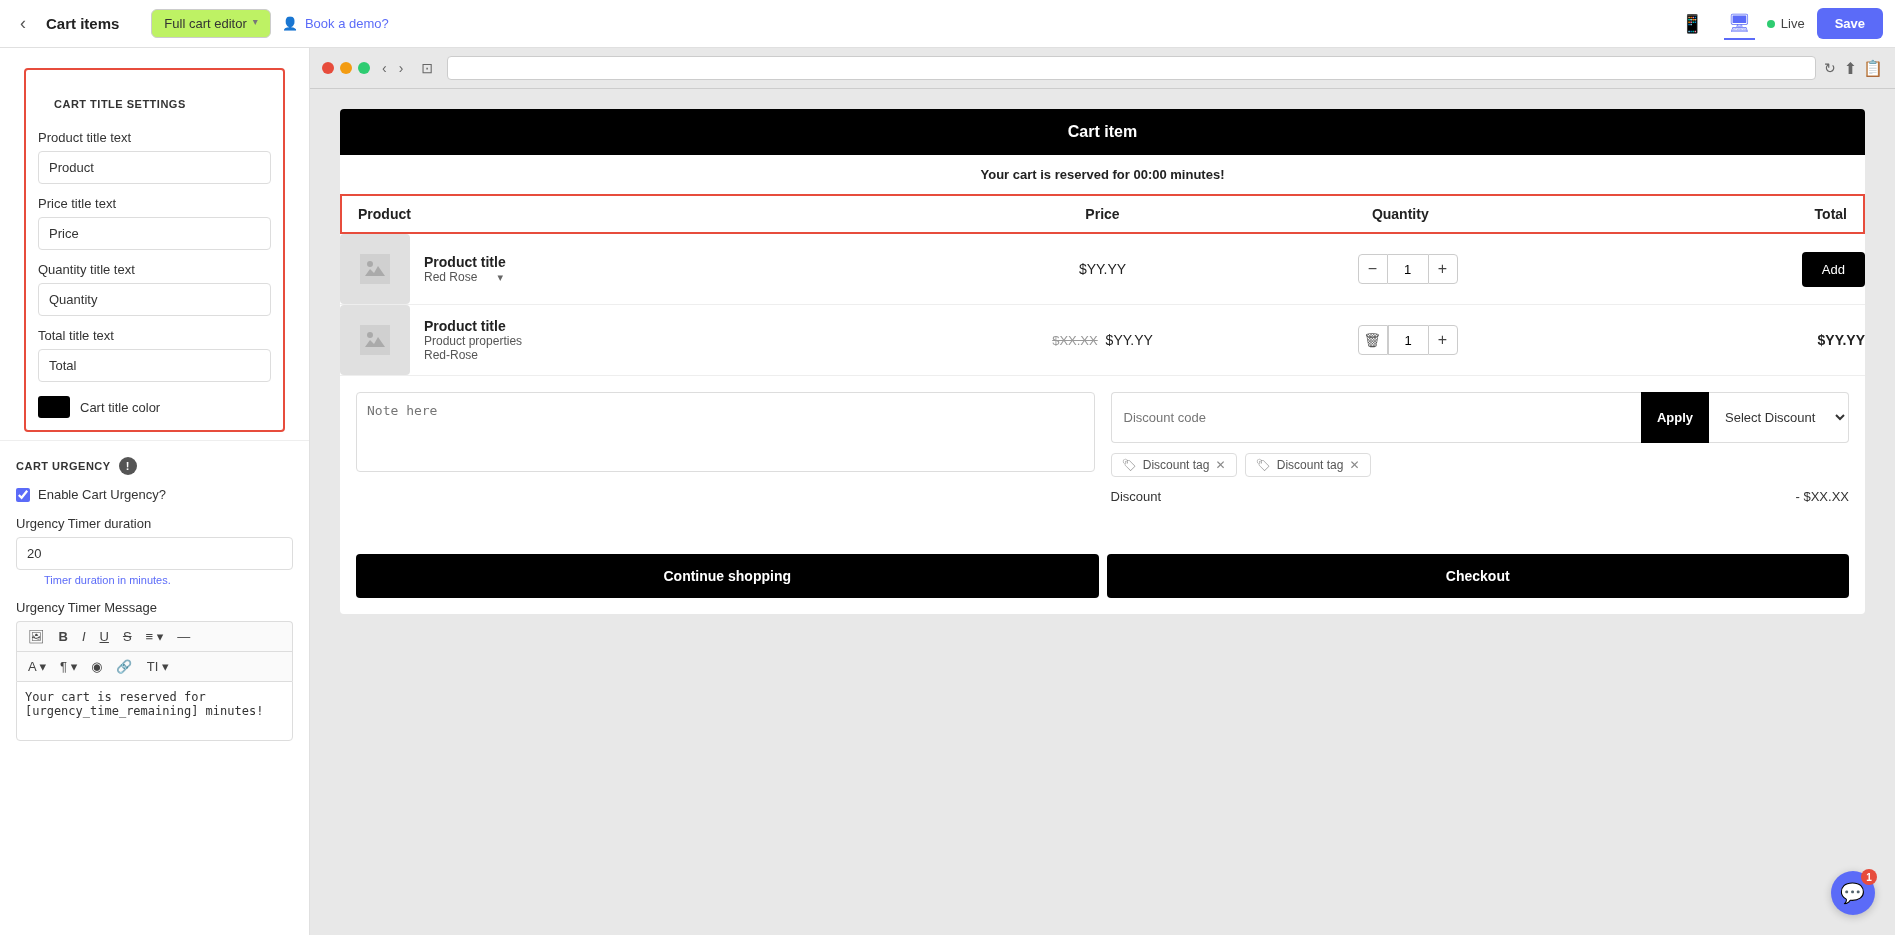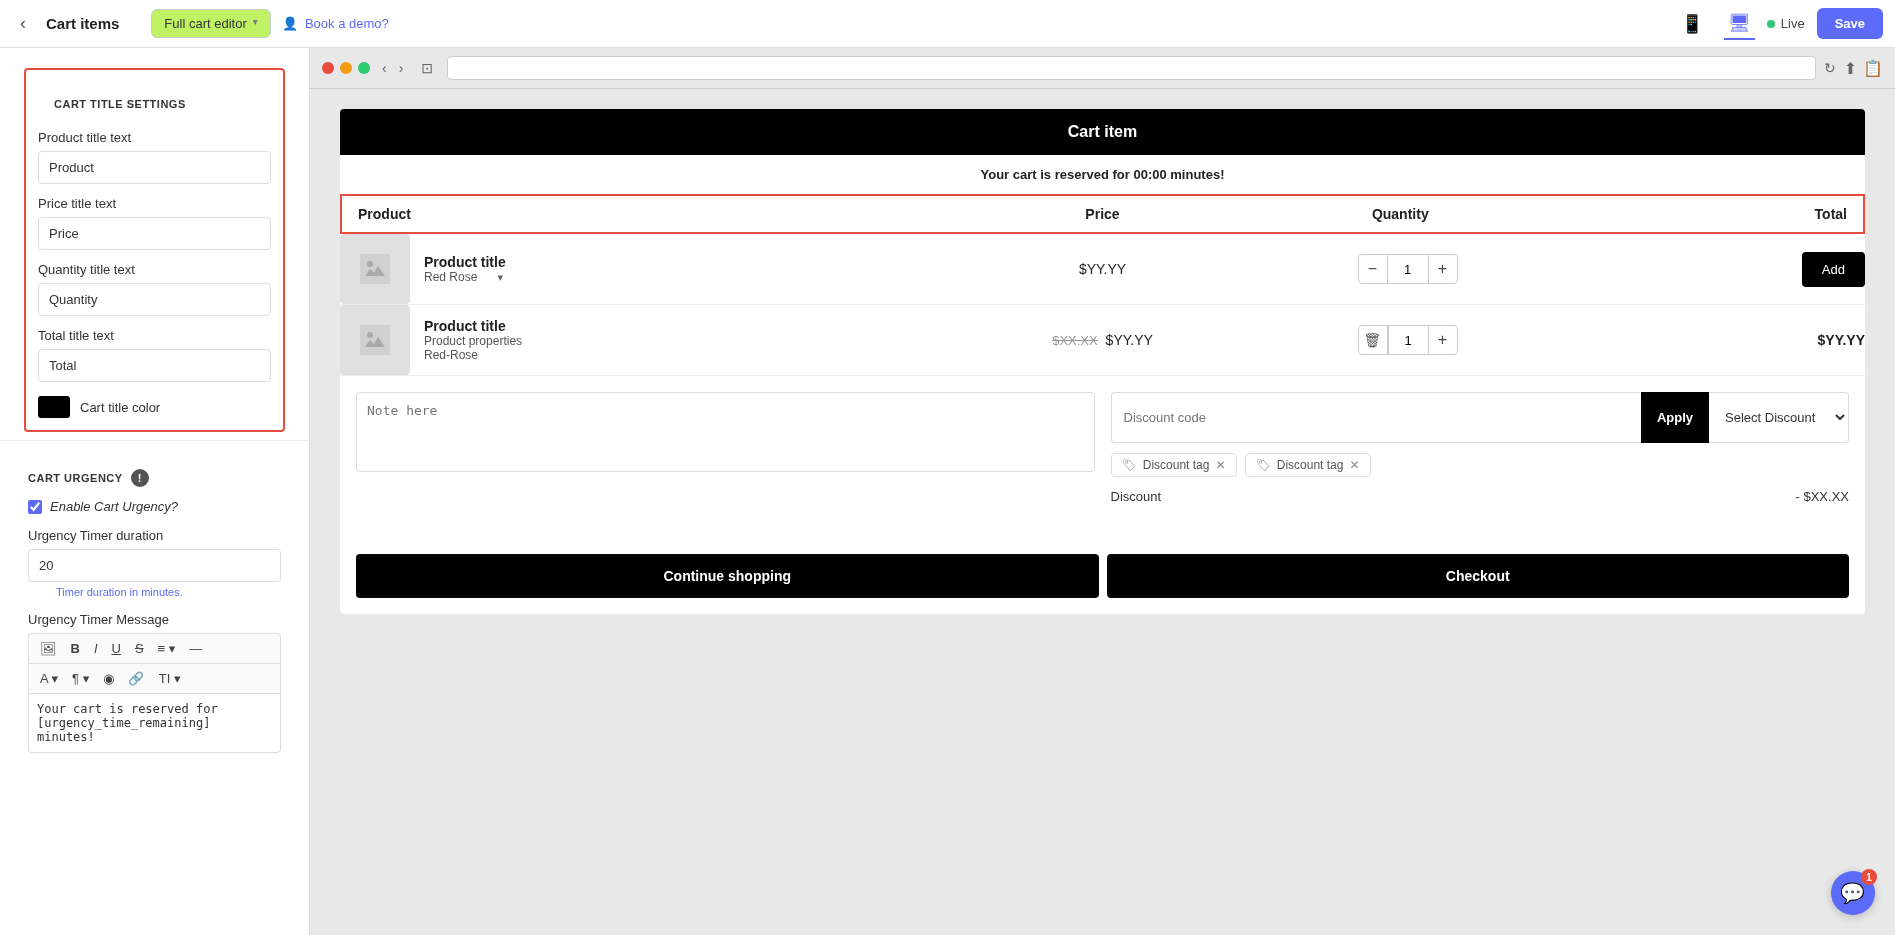--- a/index.html
+++ b/index.html
@@ -51,30 +51,30 @@
     .field-label:first-child { margin-top: 0; }
     .text-input {
       width: 100%; border: 1px solid #ddd; border-radius: 4px; padding: 8px 10px;
       font-size: 13px; color: #333; outline: none;
     }
     .color-row { display: flex; align-items: center; gap: 10px; margin-top: 14px; }
     .color-swatch { width: 32px; height: 22px; background: #000; border-radius: 3px; cursor: pointer; }
     .color-label { font-size: 13px; color: #333; }
 
     
-    .urgency-section { padding: 28px; border-top: 1px solid #eee; }
+    .urgency-section { padding: 16px; border-top: 1px solid #eee; }
     .urgency-header { display: flex; align-items: center; gap: 8px; margin-bottom: 12px; }
     .urgency-title { font-size: 11px; font-weight: 700; color: #333; text-transform: uppercase; letter-spacing: 0.5px; }
     .info-icon {
       width: 18px; height: 18px; border-radius: 50%; background: #555; color: #fff;
       font-size: 11px; display: flex; align-items: center; justify-content: center; font-weight: bold;
     }
     .checkbox-row { display: flex; align-items: center; gap: 8px; margin-bottom: 14px; }
     .checkbox-row input[type="checkbox"] { accent-color: #5b6bf8; width: 14px; height: 14px; }
-    .checkbox-label { font-size: 13px; color: #333; font-style: italic; }
+    .checkbox-label { font-size: 13px; color: #333; }
     .sub-label { font-size: 13px; color: #333; margin-bottom: 6px; }
     .helper-text { font-size: 11px; color: #5b6bf8; margin-top: 4px; margin-left: 28px; }
 
     
     .rich-toolbar {
       display: flex; align-items: center; gap: 4px; border: 1px solid #ddd;
       border-bottom: none; border-radius: 4px 4px 0 0; padding: 4px 6px; background: #fafafa;
       flex-wrap: wrap;
     }
     .rich-btn {

